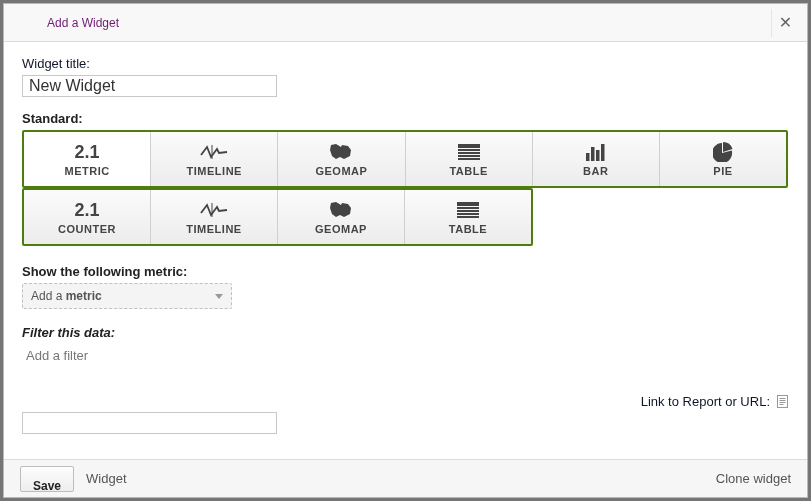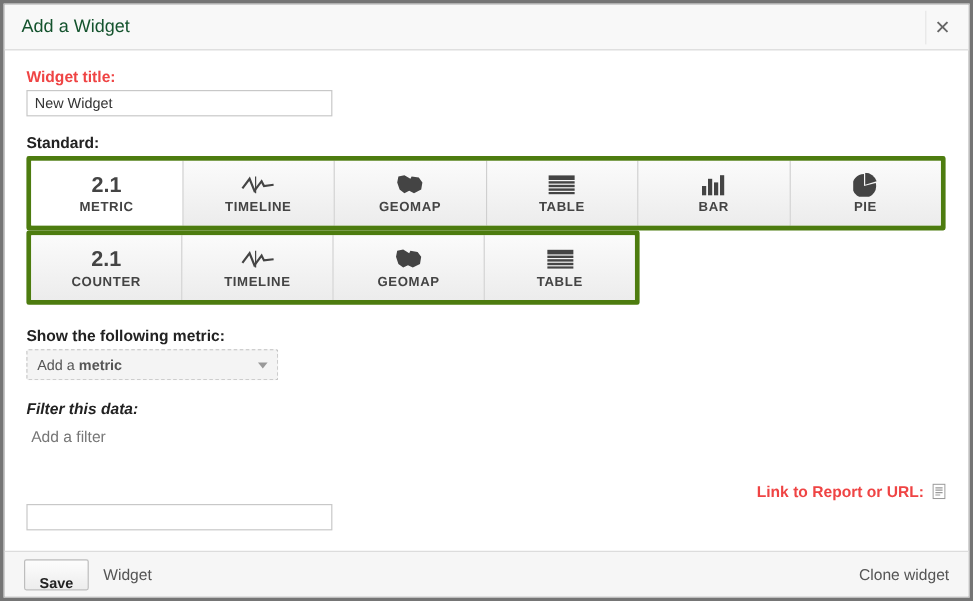--- a/index.html
+++ b/index.html
@@ -25,61 +25,62 @@
   .dialog-header {
     display: flex;
     align-items: center;
     justify-content: space-between;
     background: #f8f8f8;
     border-bottom: 1px solid #d9d9d9;
     height: 38px;
     padding: 0 8px 0 14px;
   }
   .dialog-title {
-    font-size: 15px;
-    color: #14532d;
+    font-size: 12px;
+    color: #701a75;
+    margin-left: 29px;
   }
   .close-btn {
     width: 28px; height: 28px;
     display:flex; align-items:center; justify-content:center;
     color:#666; font-size:16px;
     border-left:1px solid #e5e5e5;
     cursor:pointer;
   }
   .dialog-body {
     flex:1;
     padding: 14px 18px 10px 18px;
     overflow:auto;
   }
   .field-label {
     font-size:13px;
-    font-weight:bold;
-    color:#ef4444;
+    font-weight:normal;
+    color:#0f172a;
     margin-bottom:4px;
     display:block;
   }
   .section-label {
     font-size:13px;
     font-weight:bold;
     color:#222;
     margin-top:14px;
     margin-bottom:4px;
     display:block;
   }
   .text-input {
     width: 255px;
     height: 22px;
     border: 1px solid #c8c8c8;
     padding: 2px 6px;
-    font-size:12px;
+    font-size:16px;
     color:#333;
   }
   .type-row {
     display:flex;
-    border:4px solid #4d7c0f;
+    border:2px solid #4d7c0f;
     border-radius:2px;
     overflow:hidden;
     width:100%;
     max-width:766px;
     align-items:flex-end;
   }
   .type-row.cols4 { max-width: 511px; }
   .type-cell {
     flex:1;
     height:54px;

